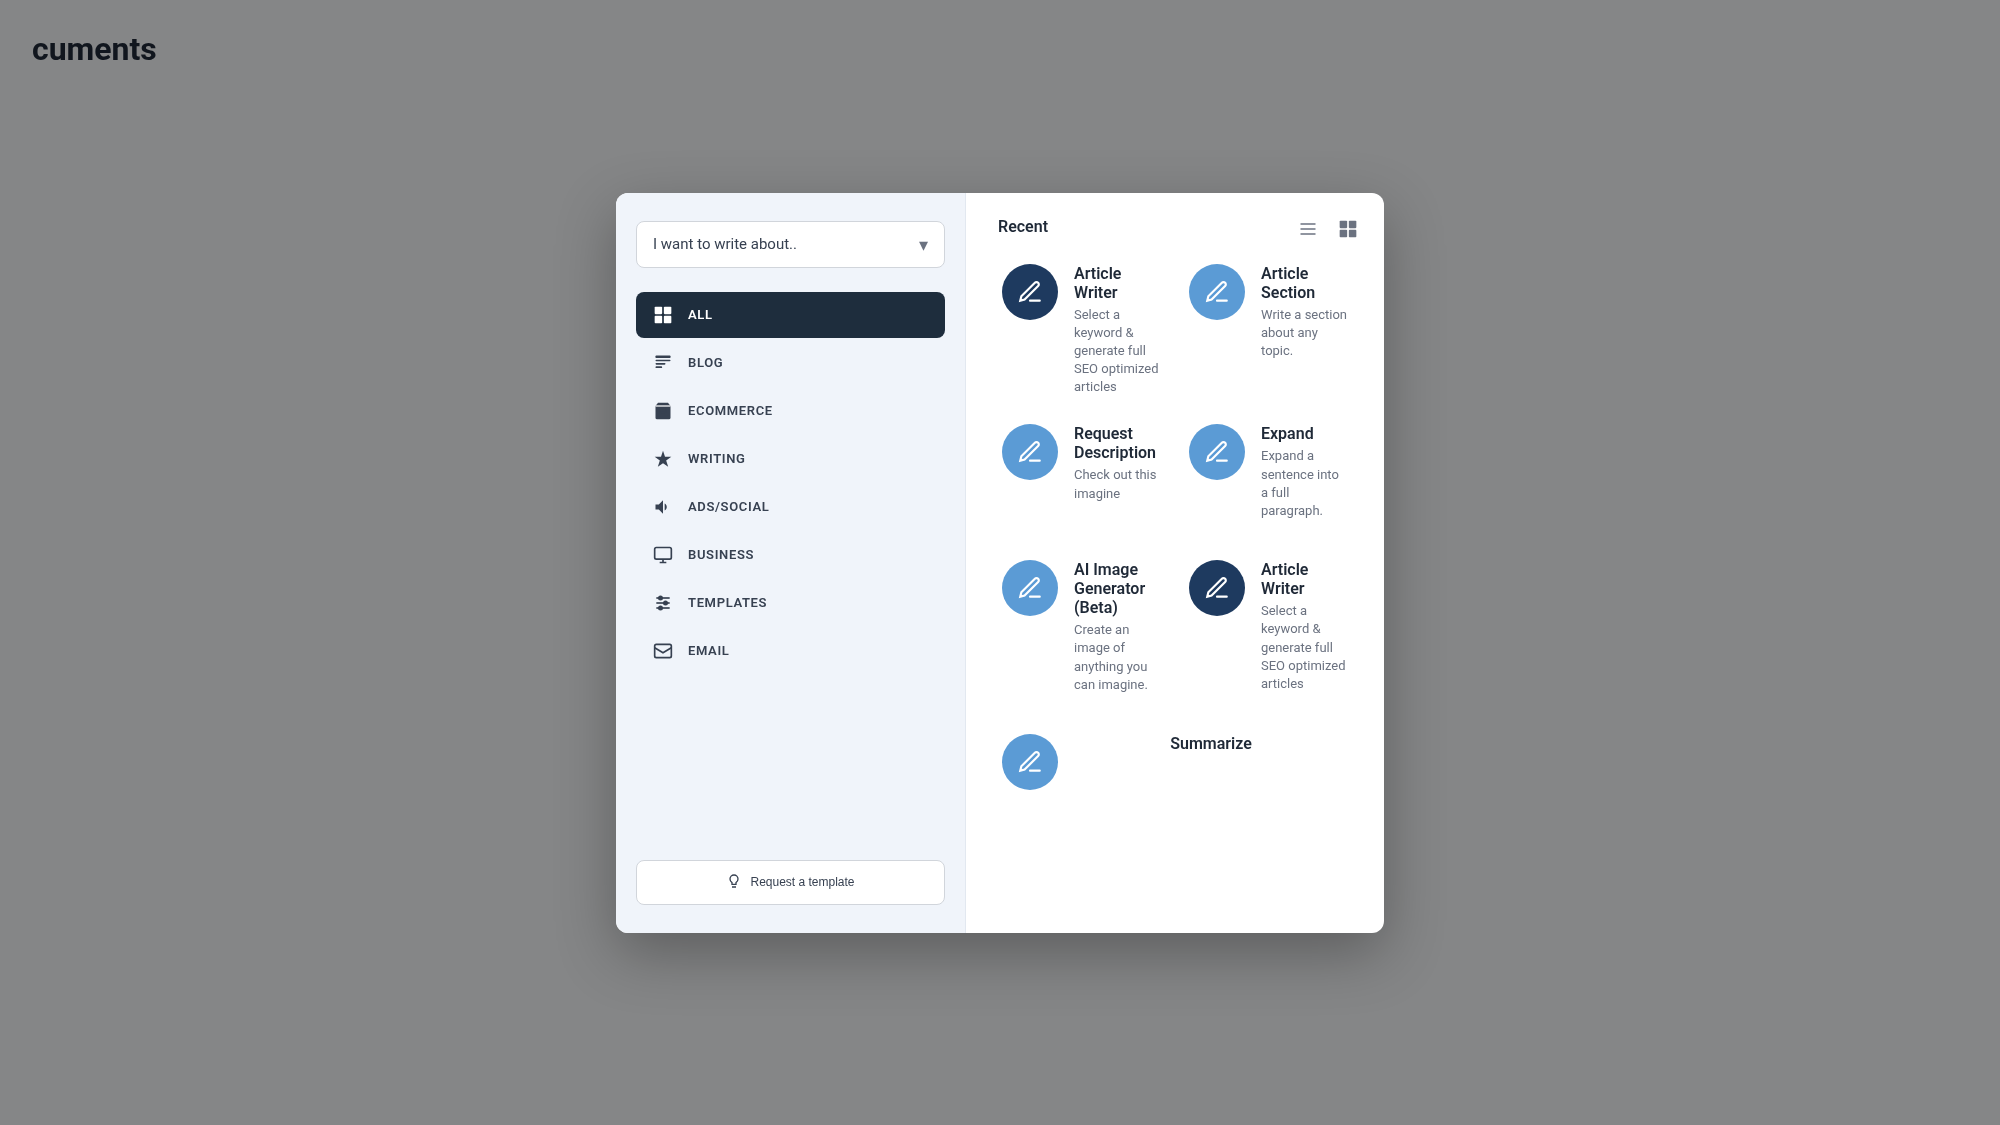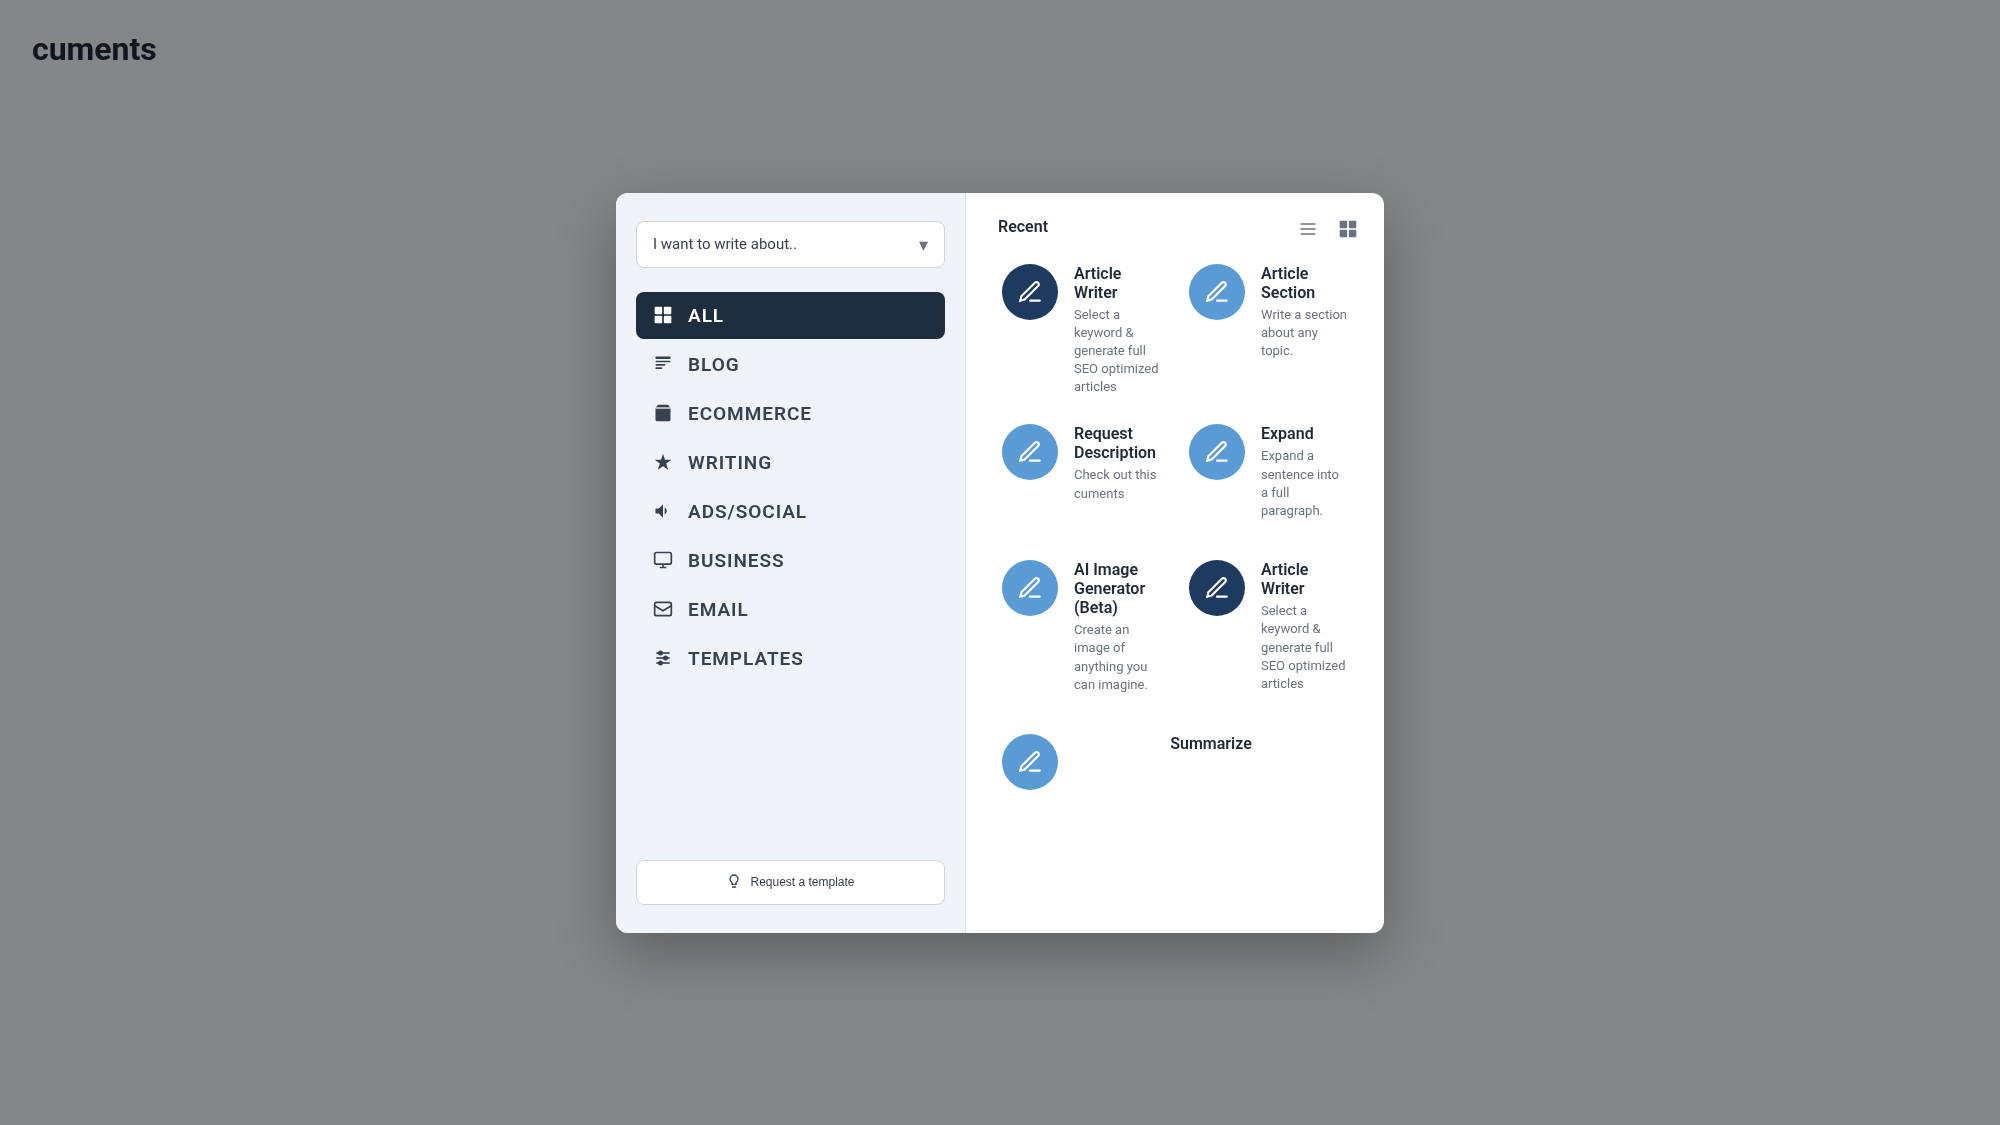--- a/index.html
+++ b/index.html
@@ -86,21 +86,21 @@
       color: #6b7280;
     }
 
     .nav-item {
       display: flex;
       align-items: center;
       gap: 14px;
       padding: 12px 16px;
       border-radius: 8px;
       cursor: pointer;
-      font-size: 19px;
+      font-size: 13px;
       font-weight: 600;
       letter-spacing: 0.05em;
       color: #374151;
       margin-bottom: 2px;
       transition: background 0.15s;
     }
 
     .nav-item.active {
       background: #1e2d3d;
       color: #fff;
@@ -343,41 +343,41 @@
             <rect x="2" y="3" width="20" height="14" rx="2"></rect>
             <path d="M8 21h8M12 17v4"></path>
           </svg>
         </span>
         <span>BUSINESS</span>
       </div>
 
       <div class="nav-item">
         <span class="nav-icon">
           <svg viewBox="0 0 24 24" fill="none" stroke="currentColor" stroke-width="2">
-            <rect x="2" y="4" width="20" height="16" rx="2"></rect>
-            <path d="M2 8l10 6 10-6"></path>
-          </svg>
-        </span>
-        <span>EMAIL</span>
-      </div>
-
-      <div class="nav-item">
-        <span class="nav-icon">
-          <svg viewBox="0 0 24 24" fill="none" stroke="currentColor" stroke-width="2">
             <line x1="4" y1="6" x2="20" y2="6"></line>
             <line x1="4" y1="12" x2="20" y2="12"></line>
             <line x1="4" y1="18" x2="20" y2="18"></line>
             <circle cx="9" cy="6" r="2" fill="currentColor"></circle>
             <circle cx="15" cy="12" r="2" fill="currentColor"></circle>
             <circle cx="9" cy="18" r="2" fill="currentColor"></circle>
           </svg>
         </span>
         <span>TEMPLATES</span>
       </div>
 
+      <div class="nav-item">
+        <span class="nav-icon">
+          <svg viewBox="0 0 24 24" fill="none" stroke="currentColor" stroke-width="2">
+            <rect x="2" y="4" width="20" height="16" rx="2"></rect>
+            <path d="M2 8l10 6 10-6"></path>
+          </svg>
+        </span>
+        <span>EMAIL</span>
+      </div>
+
       <button class="request-btn">
         <span>
           <svg width="16" height="16" viewBox="0 0 24 24" fill="none" stroke="currentColor" stroke-width="2">
             <path d="M9 21h6M12 3a6 6 0 016 6c0 2.2-1.2 4.2-3 5.4V17H9v-2.6C7.2 13.2 6 11.2 6 9a6 6 0 016-6z"></path>
           </svg>
         </span>
         <span>Request a template</span>
       </button>
     </div>
 
@@ -430,21 +430,21 @@
         </div>
 
         <div class="writer-card">
           <div class="writer-icon light-blue">
             <svg viewBox="0 0 24 24" fill="white">
               <path d="M12 20h9M16.5 3.5a2.121 2.121 0 013 3L7 19l-4 1 1-4L16.5 3.5z" fill="none" stroke="white" stroke-width="2" stroke-linecap="round"></path>
             </svg>
           </div>
           <div class="writer-info">
             <div class="writer-name">Request Description</div>
-            <div class="writer-desc">Check out this cuments</div>
+            <div class="writer-desc">Check out this imagine</div>
           </div>
         </div>
 
         <div class="writer-card">
           <div class="writer-icon light-blue">
             <svg viewBox="0 0 24 24" fill="white">
               <path d="M12 20h9M16.5 3.5a2.121 2.121 0 013 3L7 19l-4 1 1-4L16.5 3.5z" fill="none" stroke="white" stroke-width="2" stroke-linecap="round"></path>
             </svg>
           </div>
           <div class="writer-info">

